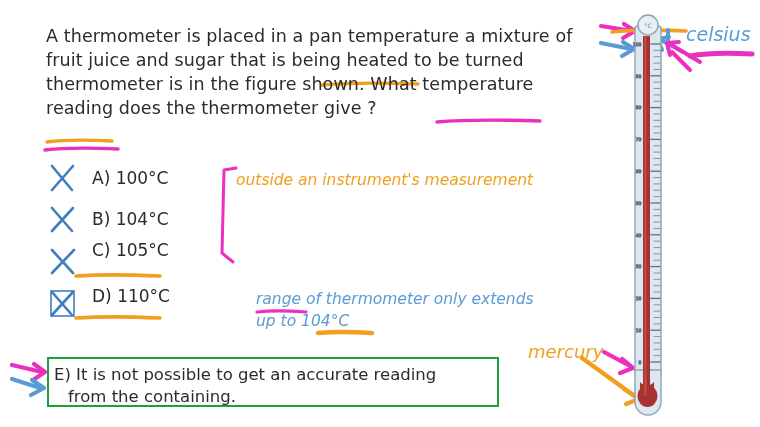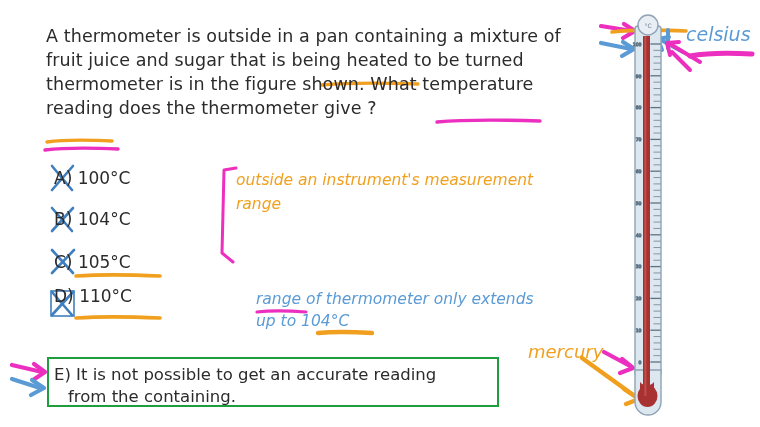--- a/index.html
+++ b/index.html
@@ -37,24 +37,25 @@
   }
   .question div { white-space: nowrap; }
 
   .opt {
     position: absolute;
     font-family: "DejaVu Sans", sans-serif;
     font-size: 17px;
     color: #2b2b2b;
     z-index: 5;
     white-space: nowrap;
+    margin-left: 38px;
   }
   .opt-a { left: 54px; top: 168px; }
   .opt-b { left: 54px; top: 209px; }
-  .opt-c { left: 54px; top: 252px; }
+  .opt-c { left: 54px; top: 240px; }
   .opt-d { left: 54px; top: 286px; }
 
   .note-orange {
     position: absolute;
     left: 236px;
     top: 168px;
     width: 330px;
     font-family: "DejaVu Sans", sans-serif;
     font-style: italic;
     font-size: 15.5px;
@@ -288,34 +289,33 @@
         <line x1="28" x2="34" y1="332.92" y2="332.92" stroke-width="0.7"></line>
         <line x1="28" x2="34" y1="339.28" y2="339.28" stroke-width="0.7"></line>
         <line x1="28" x2="34" y1="345.64" y2="345.64" stroke-width="0.7"></line>
         <line x1="25" x2="34" y1="352" y2="352" stroke-width="1.3"></line>
         <text x="15.5" y="353.8" font-size="4.6" fill="#4a5d6b" text-anchor="end" font-family="DejaVu Sans, sans-serif">0</text>
       </g>
   </g>
 </svg>
 
 <div class="question">
-  <div>A thermometer is outside in a pan containing a mixture of</div>
+  <div>A thermometer is placed in a pan temperature a mixture of</div>
   <div>fruit juice and sugar that is being heated to be turned</div>
   <div>thermometer is in the figure shown. What temperature</div>
   <div>reading does the thermometer give ?</div>
 </div>
 
 <div class="opt opt-a">A) 100°C</div>
 <div class="opt opt-b">B) 104°C</div>
 <div class="opt opt-c">C) 105°C</div>
 <div class="opt opt-d">D) 110°C</div>
 
 <div class="note-orange">
   <div>outside an instrument's measurement</div>
-  <div>range</div>
 </div>
 
 <div class="note-blue">
   <div>range of thermometer only extends</div>
   <div>up to 104°C</div>
 </div>
 
 <div class="answer-box"></div>
 <div class="answer-text">
   <div>E) It is not possible to get an accurate reading</div>

